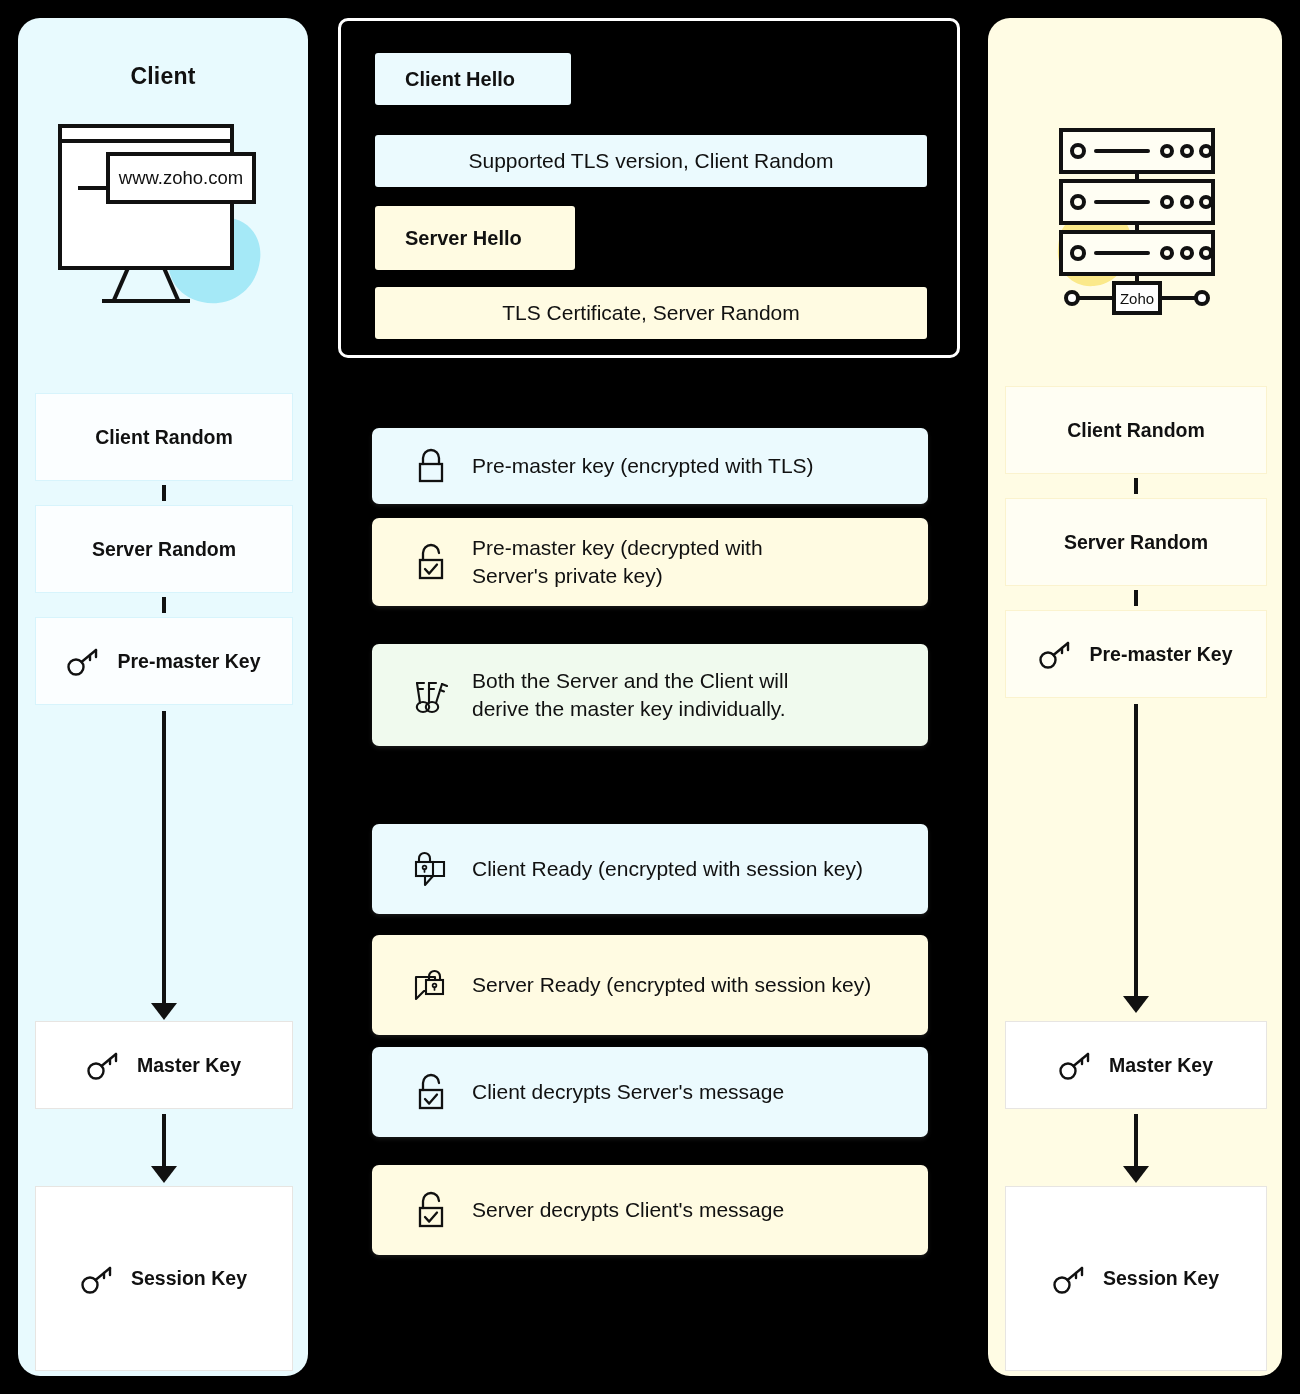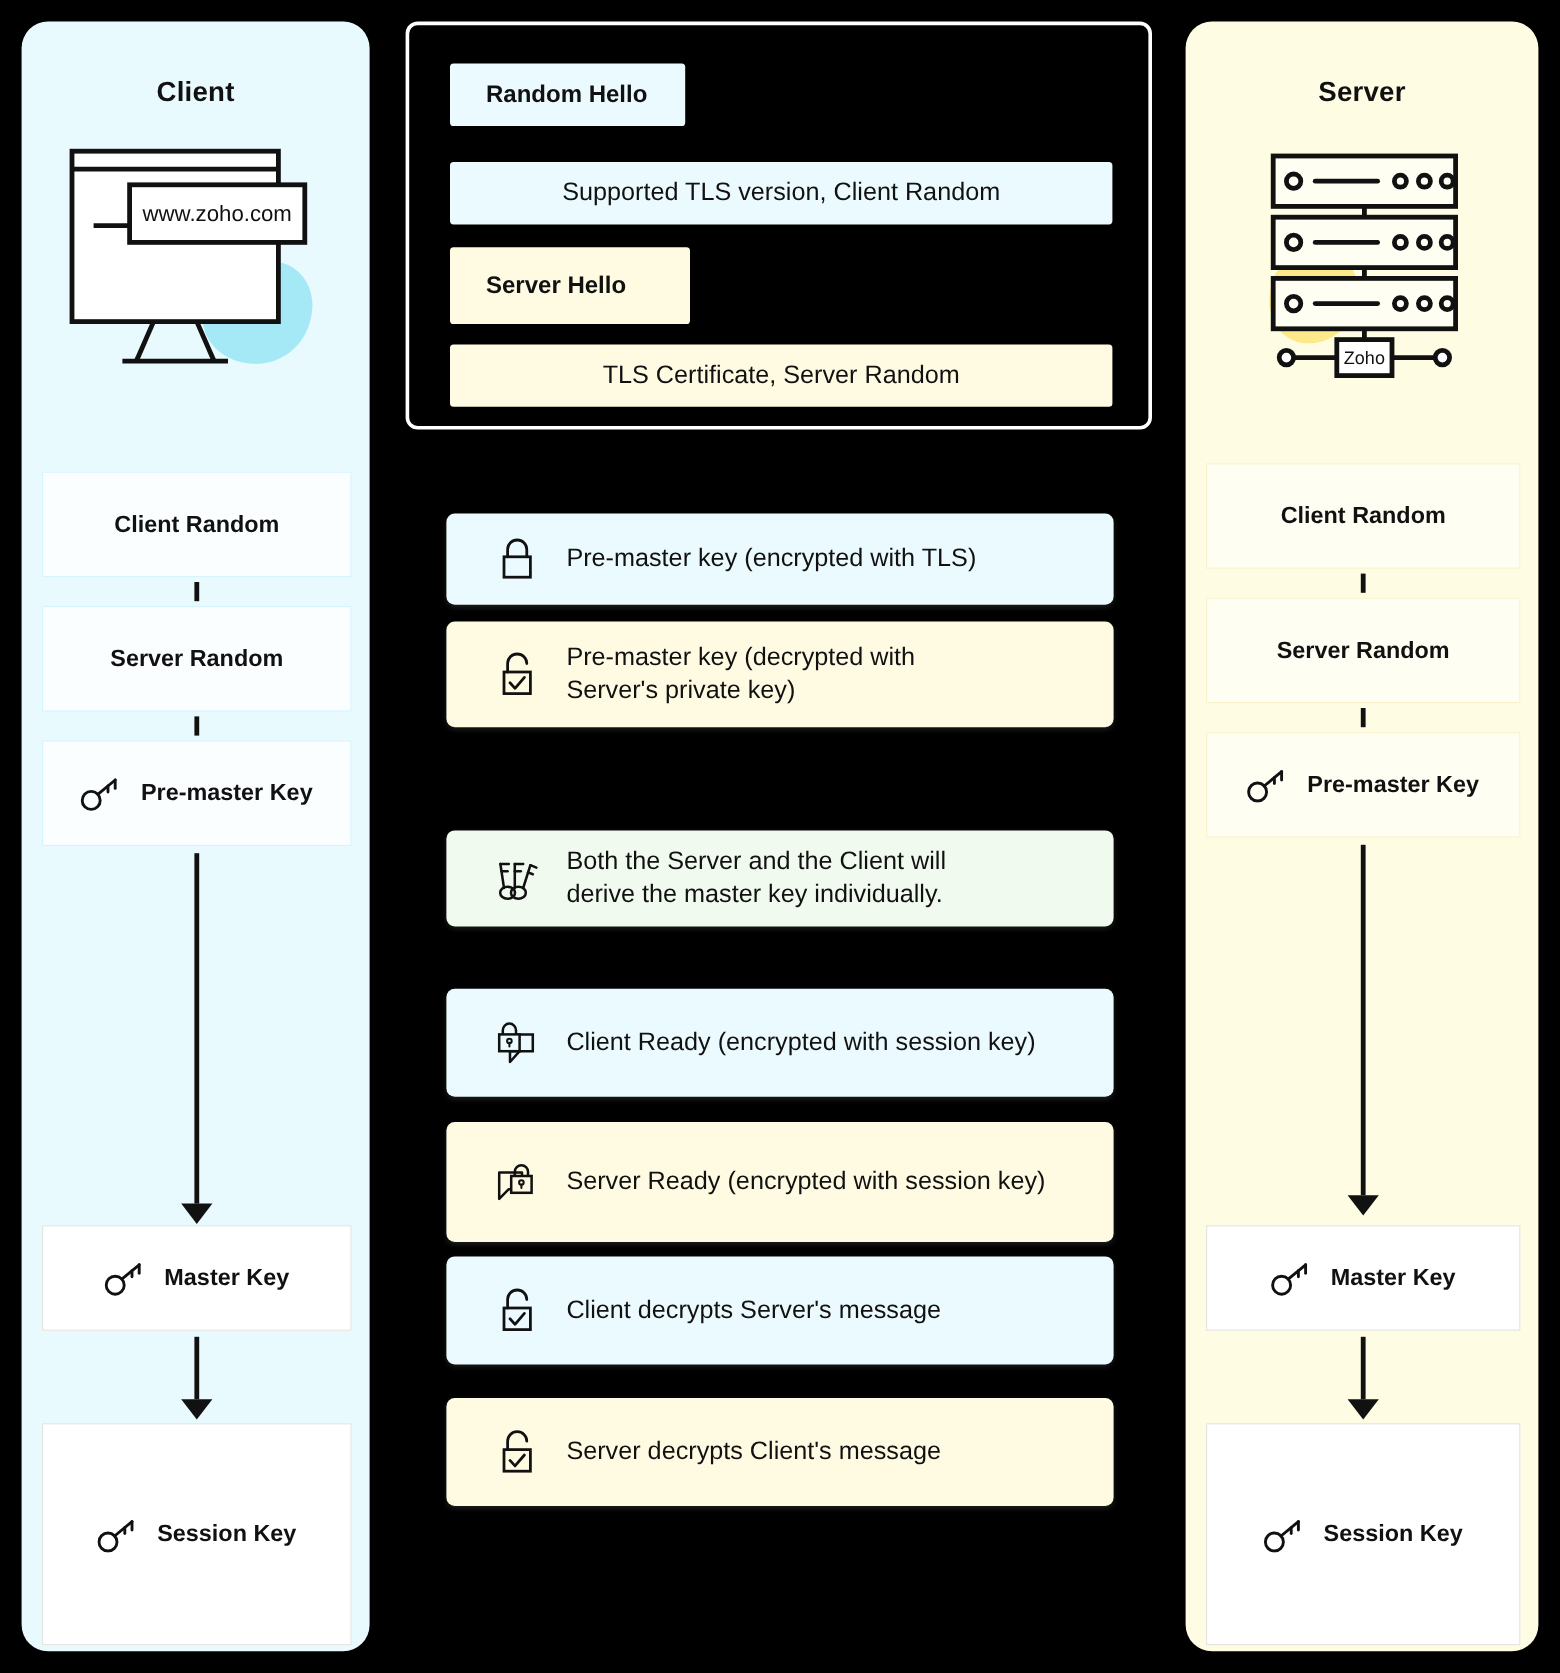--- a/index.html
+++ b/index.html
@@ -207,21 +207,21 @@
           <line x1="14.5" y1="16" x2="29" y2="4" stroke="#111111" stroke-width="2.4" stroke-linecap="round"></line>
           <line x1="29" y1="4" x2="29" y2="11" stroke="#111111" stroke-width="2.4" stroke-linecap="round"></line>
           <line x1="23" y1="9" x2="23" y2="14" stroke="#111111" stroke-width="2.4" stroke-linecap="round"></line>
         </svg>
       </span>
       <span>Session Key</span>
     </div>
   </div>
 
   <div id="hello-box">
-    <div class="hello-chip c-blue" style="left:34px; top:32px; width:196px; height:52px;">Random Hello</div>
+    <div class="hello-chip c-blue" style="left:34px; top:32px; width:196px; height:52px;">Client Hello</div>
 
     <div class="hello-wide c-blue" style="left:34px; top:114px; width:552px; height:52px;">Supported TLS version, Client Random</div>
 
     <div class="hello-chip c-cream" style="left:34px; top:185px; width:200px; height:64px;text-align:right;">Server Hello</div>
 
     <div class="hello-wide c-cream" style="left:34px; top:266px; width:552px; height:52px;">TLS Certificate, Server Random</div>
   </div>
 
   <div class="msg m-blue" style="top:428px; height:76px;">
     <span class="msg-icon">
@@ -238,21 +238,21 @@
       <svg width="34" height="42" viewBox="0 0 34 42">
         <path d="M9 19 V12 a8 8 0 0 1 16 0" fill="none" stroke="#111111" stroke-width="2.3" stroke-linecap="round"></path>
         <rect x="6" y="19" width="22" height="18" fill="none" stroke="#111111" stroke-width="2.3"></rect>
         <path d="M11 28 l4.2 4.6 L23 23.5" fill="none" stroke="#111111" stroke-width="2.3" stroke-linecap="round" stroke-linejoin="round"></path>
       </svg>
     </span>
     <span class="msg-text">Pre-master key (decrypted with
 Server's private key)</span>
   </div>
 
-  <div class="msg m-green" style="top:644px; height:80px;margin-top:48px;">
+  <div class="msg m-green" style="top:644px; height:102px;">
     <span class="msg-icon">
       <svg width="46" height="44" viewBox="0 0 46 44">
         <ellipse cx="15" cy="34" rx="6.2" ry="5" fill="none" stroke="#111111" stroke-width="2.1"></ellipse>
         <ellipse cx="24" cy="34" rx="6.2" ry="5" fill="none" stroke="#111111" stroke-width="2.1"></ellipse>
         <path d="M12 30 L9 10" fill="none" stroke="#111111" stroke-width="2.1" stroke-linecap="round"></path>
         <path d="M9 10 L16 10" fill="none" stroke="#111111" stroke-width="2.1" stroke-linecap="round"></path>
         <path d="M10 16 L15 16" fill="none" stroke="#111111" stroke-width="2.1" stroke-linecap="round"></path>
         <path d="M21 30 L21 10" fill="none" stroke="#111111" stroke-width="2.1" stroke-linecap="round"></path>
         <path d="M21 10 L28 10" fill="none" stroke="#111111" stroke-width="2.1" stroke-linecap="round"></path>
         <path d="M21 16 L26 16" fill="none" stroke="#111111" stroke-width="2.1" stroke-linecap="round"></path>
@@ -310,21 +310,20 @@
         <rect x="6" y="19" width="22" height="18" fill="none" stroke="#111111" stroke-width="2.3"></rect>
         <path d="M11 28 l4.2 4.6 L23 23.5" fill="none" stroke="#111111" stroke-width="2.3" stroke-linecap="round" stroke-linejoin="round"></path>
       </svg>
     </span>
     <span class="msg-text">Server decrypts Client's message</span>
   </div>
 
 
   <div class="panel" id="server-panel">
 
-    <div class="panel-title" style="top:45px;">Server</div>
 
     <div class="illus" style="left:48px; top:90px; width:200px; height:212px;">
       <svg width="200" height="212" viewBox="0 0 200 212">
         <path d="M40 108 C62 92 92 104 95 128 C98 152 82 176 58 178
                  C34 180 20 160 22 140 C24 120 28 116 40 108 Z" fill="#FBE98A"></path>
         <rect x="25" y="22" width="152" height="42" fill="#FFFEF3" stroke="#111111" stroke-width="4"></rect>
         <circle cx="42" cy="43" r="6" fill="none" stroke="#111111" stroke-width="4"></circle>
         <line x1="60" y1="43" x2="112" y2="43" stroke="#111111" stroke-width="4" stroke-linecap="round"></line>
         <circle cx="131" cy="43" r="5" fill="none" stroke="#111111" stroke-width="4"></circle>
         <circle cx="151" cy="43" r="5" fill="none" stroke="#111111" stroke-width="4"></circle>

